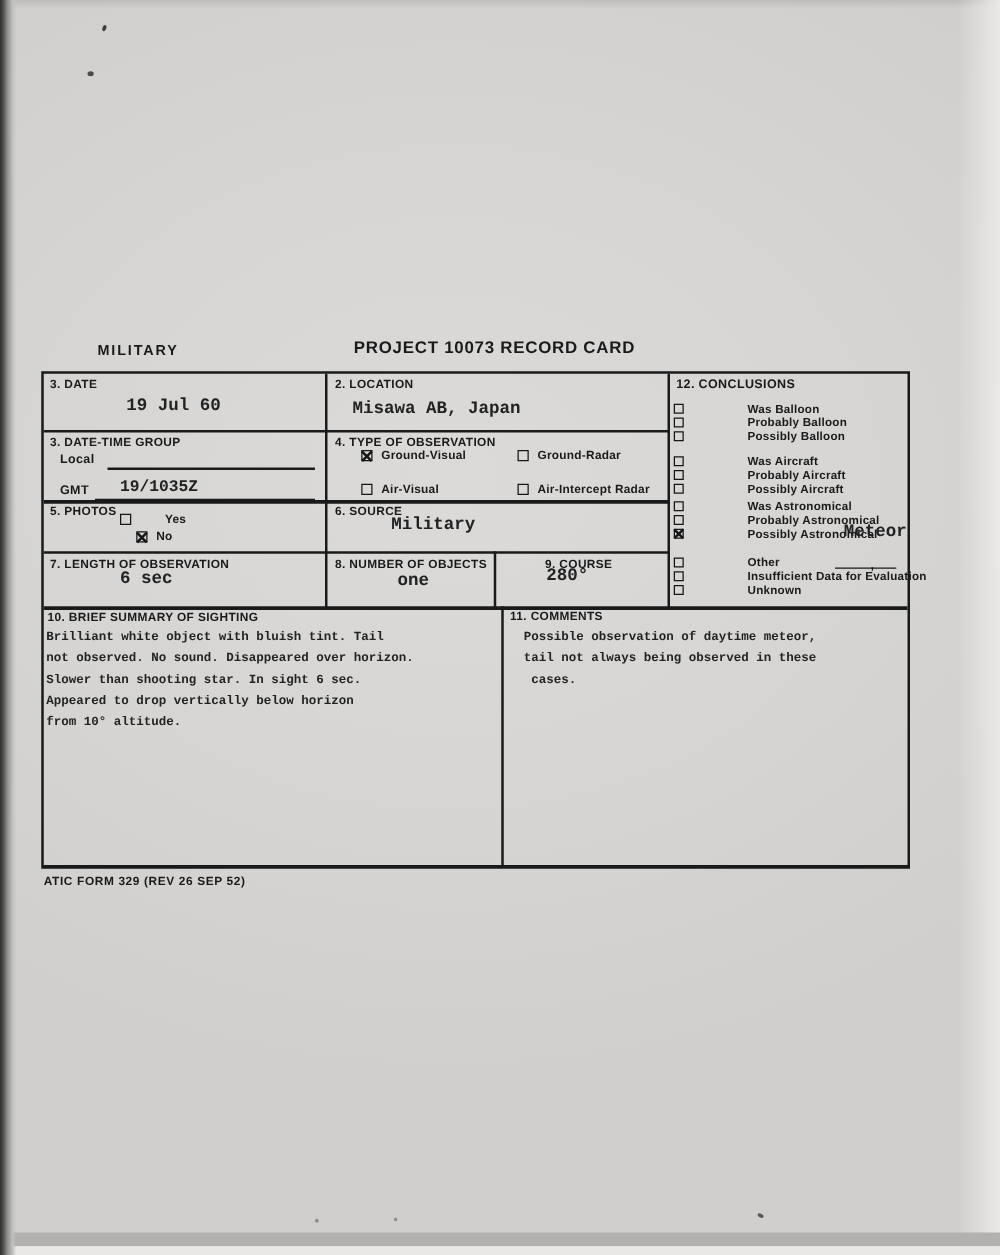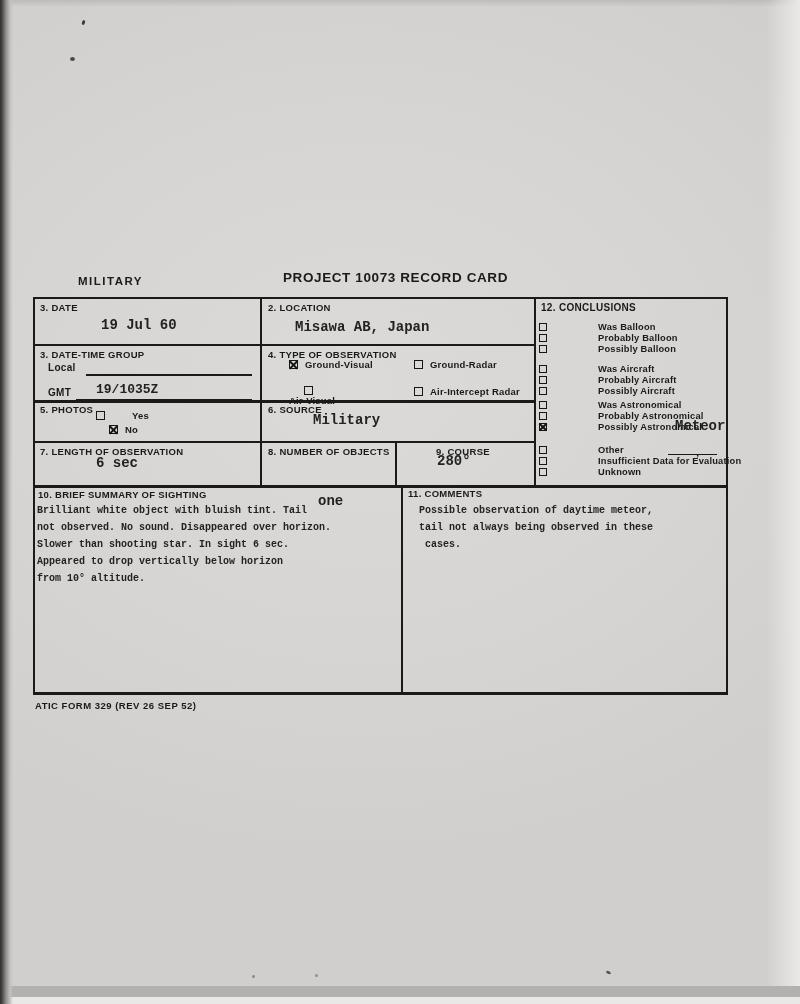--- a/index.html
+++ b/index.html
@@ -84,39 +84,39 @@
   <div class="hl" style="left:35px;top:485px;width:691px;height:2.5px;"></div>
   <div class="vl" style="left:260px;top:299px;width:2px;height:187px;"></div>
   <div class="vl" style="left:534px;top:299px;width:2px;height:187px;"></div>
   <div class="vl" style="left:395px;top:441px;width:2px;height:45px;"></div>
   <div class="vl" style="left:401px;top:485px;width:2px;height:208px;"></div>
 
   <div class="flabel" style="left:40px;top:302px;">3. DATE</div>
   <div class="typed" style="left:101px;top:317px;">19 Jul 60</div>
 
   <div class="flabel" style="left:268px;top:302px;">2. LOCATION</div>
-  <div class="typed" style="left:295px;top:319px;">Misawa AB, Japan</div>
+  <div class="typed" style="left:282px;top:319px;">Misawa AB, Japan</div>
 
   <div class="flabel" style="left:40px;top:349px;">3. DATE-TIME GROUP</div>
   <div class="sublabel" style="left:48px;top:362px;">Local</div>
   <div class="uline" style="left:86px;top:374px;width:166px;"></div>
   <div class="sublabel" style="left:48px;top:387px;">GMT</div>
   <div class="uline" style="left:76px;top:399px;width:176px;"></div>
   <div class="typed small" style="left:96px;top:382px;">19/1035Z</div>
 
   <div class="flabel" style="left:268px;top:349px;">4. TYPE OF OBSERVATION</div>
   <div class="cbrow" style="left:289px;top:359px;">
     <span class="cb checked"></span>
     <span class="cbl">Ground-Visual</span>
   </div>
   <div class="cbrow" style="left:414px;top:359px;">
     <span class="cb"></span>
     <span class="cbl">Ground-Radar</span>
   </div>
-  <div class="cbrow" style="left:289px;top:386px;flex-direction:column;">
+  <div class="cbrow" style="left:289px;top:386px;">
     <span class="cb"></span>
     <span class="cbl">Air-Visual</span>
   </div>
   <div class="cbrow" style="left:414px;top:386px;">
     <span class="cb"></span>
     <span class="cbl">Air-Intercept Radar</span>
   </div>
 
   <div class="flabel" style="left:40px;top:404px;">5. PHOTOS</div>
   <div class="cbrow" style="left:96px;top:410px;gap:20px;">
@@ -127,21 +127,21 @@
     <span class="cb checked"></span>
     <span class="cbl">No</span>
   </div>
 
   <div class="flabel" style="left:268px;top:404px;">6. SOURCE</div>
   <div class="typed" style="left:313px;top:412px;">Military</div>
 
   <div class="flabel" style="left:40px;top:446px;">7. LENGTH OF OBSERVATION</div>
   <div class="typed" style="left:96px;top:455px;">6 sec</div>
   <div class="flabel" style="left:268px;top:446px;">8. NUMBER OF OBJECTS</div>
-  <div class="typed" style="left:318px;top:457px;margin-top:36px;">one</div>
+  <div class="typed" style="left:318px;top:457px;">one</div>
   <div class="flabel" style="left:408px;top:446px;padding-left:28px;">9. COURSE</div>
   <div class="typed" style="left:437px;top:453px;">280°</div>
 
   <div class="flabel" style="left:38px;top:489px;">10. BRIEF SUMMARY OF SIGHTING</div>
   <div class="block-text" style="left:37px;top:502px;">Brilliant white object with bluish tint. Tail
 not observed. No sound. Disappeared over horizon.
 Slower than shooting star. In sight 6 sec.
 Appeared to drop vertically below horizon
 from 10° altitude.</div>
 

